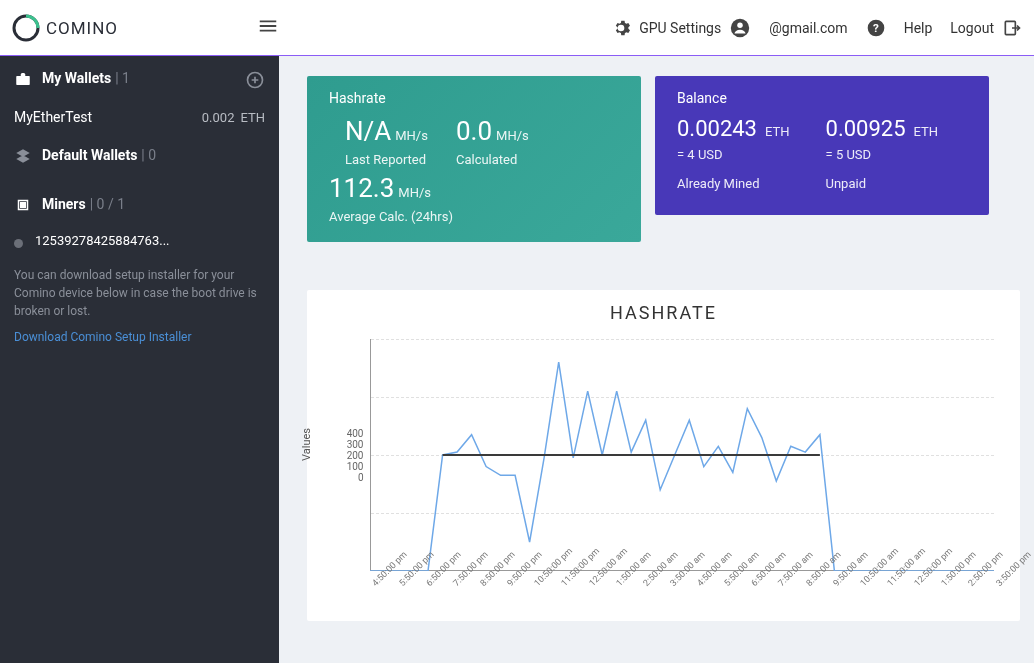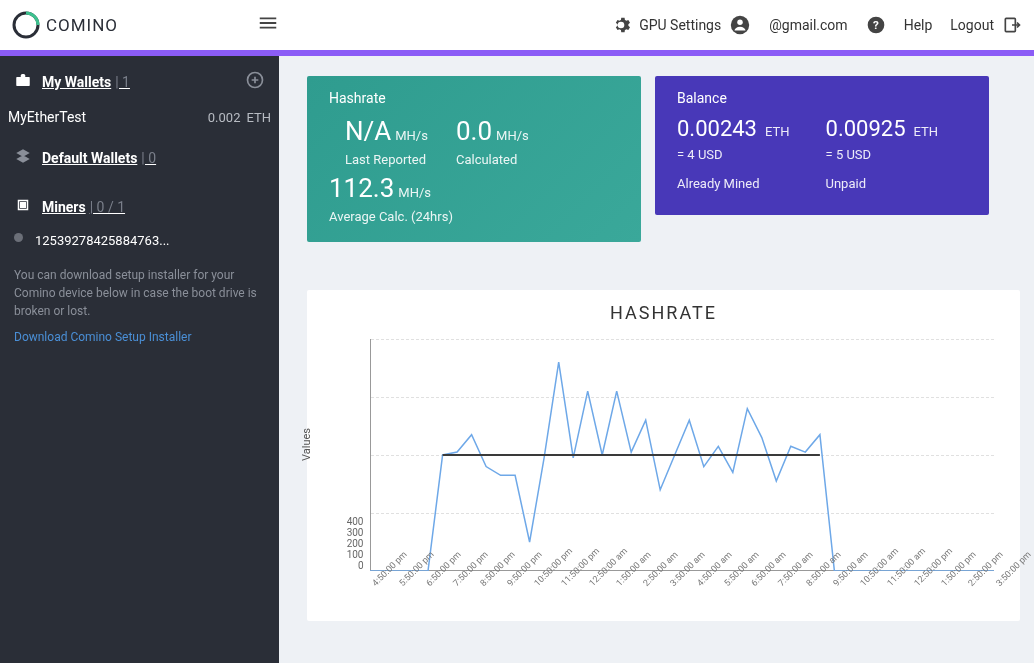--- a/index.html
+++ b/index.html
@@ -1,34 +1,34 @@
 <!DOCTYPE html>
 <html><head>
 <meta charset="utf-8">
 <style>
 * { box-sizing: border-box; margin: 0; padding: 0; }
 body { font-family: -apple-system, BlinkMacSystemFont, "Segoe UI", Roboto, Arial, sans-serif; width: 1034px; height: 663px; overflow: hidden; background: #eef1f5; }
-.header { height: 56px; background: #fff; display: flex; align-items: center; padding: 0 12px; border-bottom: 6px solid #8b5cf6; }
+.header { height: 56px; background: #fff; display: flex; align-items: center; padding: 0 12px; border-bottom: 1px solid #8b5cf6; }
 .logo-wrap { display: flex; align-items: center; gap: 6px; width: 235px; }
 .menu-icon { margin-left: 10px; cursor: pointer; }
 .shop-btn { background: #3cc18e; color: #fff; border: none; height: 38px; padding: 0 26px; font-size: 14px; font-weight: 700; display: flex; align-items: center; gap: 10px; cursor: pointer; margin-left: 30px; border-radius: 2px; }
 .header-right { margin-left: auto; display: flex; align-items: center; gap: 18px; font-size: 14px; color: #333; }
 .header-right .gpu { display: flex; align-items: center; gap: 8px; cursor: pointer; }
 .header-right .logout-wrap { display: flex; align-items: center; gap: 8px; cursor: pointer; }
 .body-wrap { display: flex; height: calc(100% - 56px); }
 .sidebar { width: 279px; background: #2a2e37; color: #fff; display: flex; flex-direction: column; }
 .sb-section { padding: 14px 14px 8px 14px; }
-.sb-hdr { display: flex; align-items: center; font-size: 14px; font-weight: 700; color: #fff; text-decoration: underline; }
+.sb-hdr { display: flex; font-size: 14px; font-weight: 700; color: #fff; }
 .sb-hdr .count { color: #7a7f8a; font-weight: 400; margin-left: 4px; }
 .sb-hdr .add { margin-left: auto; cursor: pointer; }
-.wallet-row { display: flex; align-items: center; padding: 8px 8px; font-size: 14px; cursor: pointer; }
+.wallet-row { display: flex; align-items: center; padding: 8px 14px; font-size: 14px; cursor: pointer; }
 .wallet-row .amt { margin-left: auto; color: #b8bcc3; font-size: 13px; }
 .wallet-row .cur { color: #b8bcc3; margin-left: 6px; font-size: 13px; }
 .sb-hdr .icon { margin-right: 10px; }
-.miner-row { display: flex; align-items: flex-start; padding: 8px 14px; font-size: 13px; cursor: pointer; color: #fff; }
+.miner-row { display: flex; align-items: flex-end; padding: 8px 14px; font-size: 13px; cursor: pointer; color: #fff; }
 .miner-row .dot { width: 9px; height: 9px; border-radius: 50%; background: #6b6f78; margin-right: 12px; }
 .sb-text { padding: 10px 14px; font-size: 12px; color: #8a8f99; line-height: 1.5; }
 .sb-link { color: #4a8fd6; text-decoration: none; font-size: 12px; padding: 0 14px; display: block; cursor: pointer; }
 .support { margin-top: auto; padding: 14px; font-size: 14px; color: #b8bcc3; }
 .support b { color: #fff; font-weight: 700; }
 .main { flex: 1; padding: 20px 14px 0 28px; overflow: hidden; }
 .cards { display: flex; gap: 14px; }
 .card { border-radius: 2px; padding: 14px 22px 18px 22px; color: #fff; }
 .hash-card { flex: 0 0 334px; background: linear-gradient(135deg, #2f9c8f 0%, #3aa89a 100%); }
 .bal-card { flex: 0 0 334px; background: #4838b8; height: 139px; }
@@ -36,21 +36,21 @@
 .stat-row { display: flex; gap: 28px; margin-left: 16px; }
 .stat-big { font-size: 26px; font-weight: 400; }
 .stat-unit { font-size: 13px; margin-left: 4px; opacity: 0.9; }
 .stat-sub { font-size: 13px; opacity: 0.9; margin-top: 6px; }
 .bal-stat { display: flex; flex-direction: column; }
 .bal-row { display: flex; gap: 36px; }
 .chart-box { background: #fff; margin-top: 48px; padding: 12px 10px 10px 10px; border-radius: 2px; position: relative; }
 .chart-title { text-align: center; font-size: 18px; letter-spacing: 2px; color: #333; font-weight: 400; margin-bottom: 8px; }
 .chart-area { position: relative; height: 280px; width: 680px; margin: 0 auto; }
 .y-label { position: absolute; left: -18px; top: 50%; transform: rotate(-90deg) translateX(50%); transform-origin: left center; font-size: 11px; color: #555; }
-.y-ticks { position: absolute; left: 14px; top: 8px; height: 232px; display: flex; flex-direction: column; justify-content: flex-end; font-size: 10px; color: #666; text-align: right; }
+.y-ticks { position: absolute; left: 14px; top: 8px; height: 232px; display: flex; flex-direction: column; justify-content: center; font-size: 10px; color: #666; text-align: right; }
 .y-ticks div { width: 26px; }
 .grid { position: absolute; left: 46px; top: 8px; width: 624px; height: 232px; border-left: 1px solid #999; border-bottom: 1px solid #999; }
 .grid-line { position: absolute; width: 100%; border-top: 1px dashed #e0e0e0; }
 .x-ticks { position: absolute; left: 46px; bottom: -6px; width: 624px; height: 42px; }
 .x-tick { position: absolute; font-size: 9px; color: #777; transform: rotate(-45deg); transform-origin: top left; white-space: nowrap; top: 6px; }
 svg.plot { position: absolute; left: 46px; top: 8px; width: 624px; height: 232px; }
 .hdr-icon { cursor: pointer; }
 </style>
 </head>
 <body>

